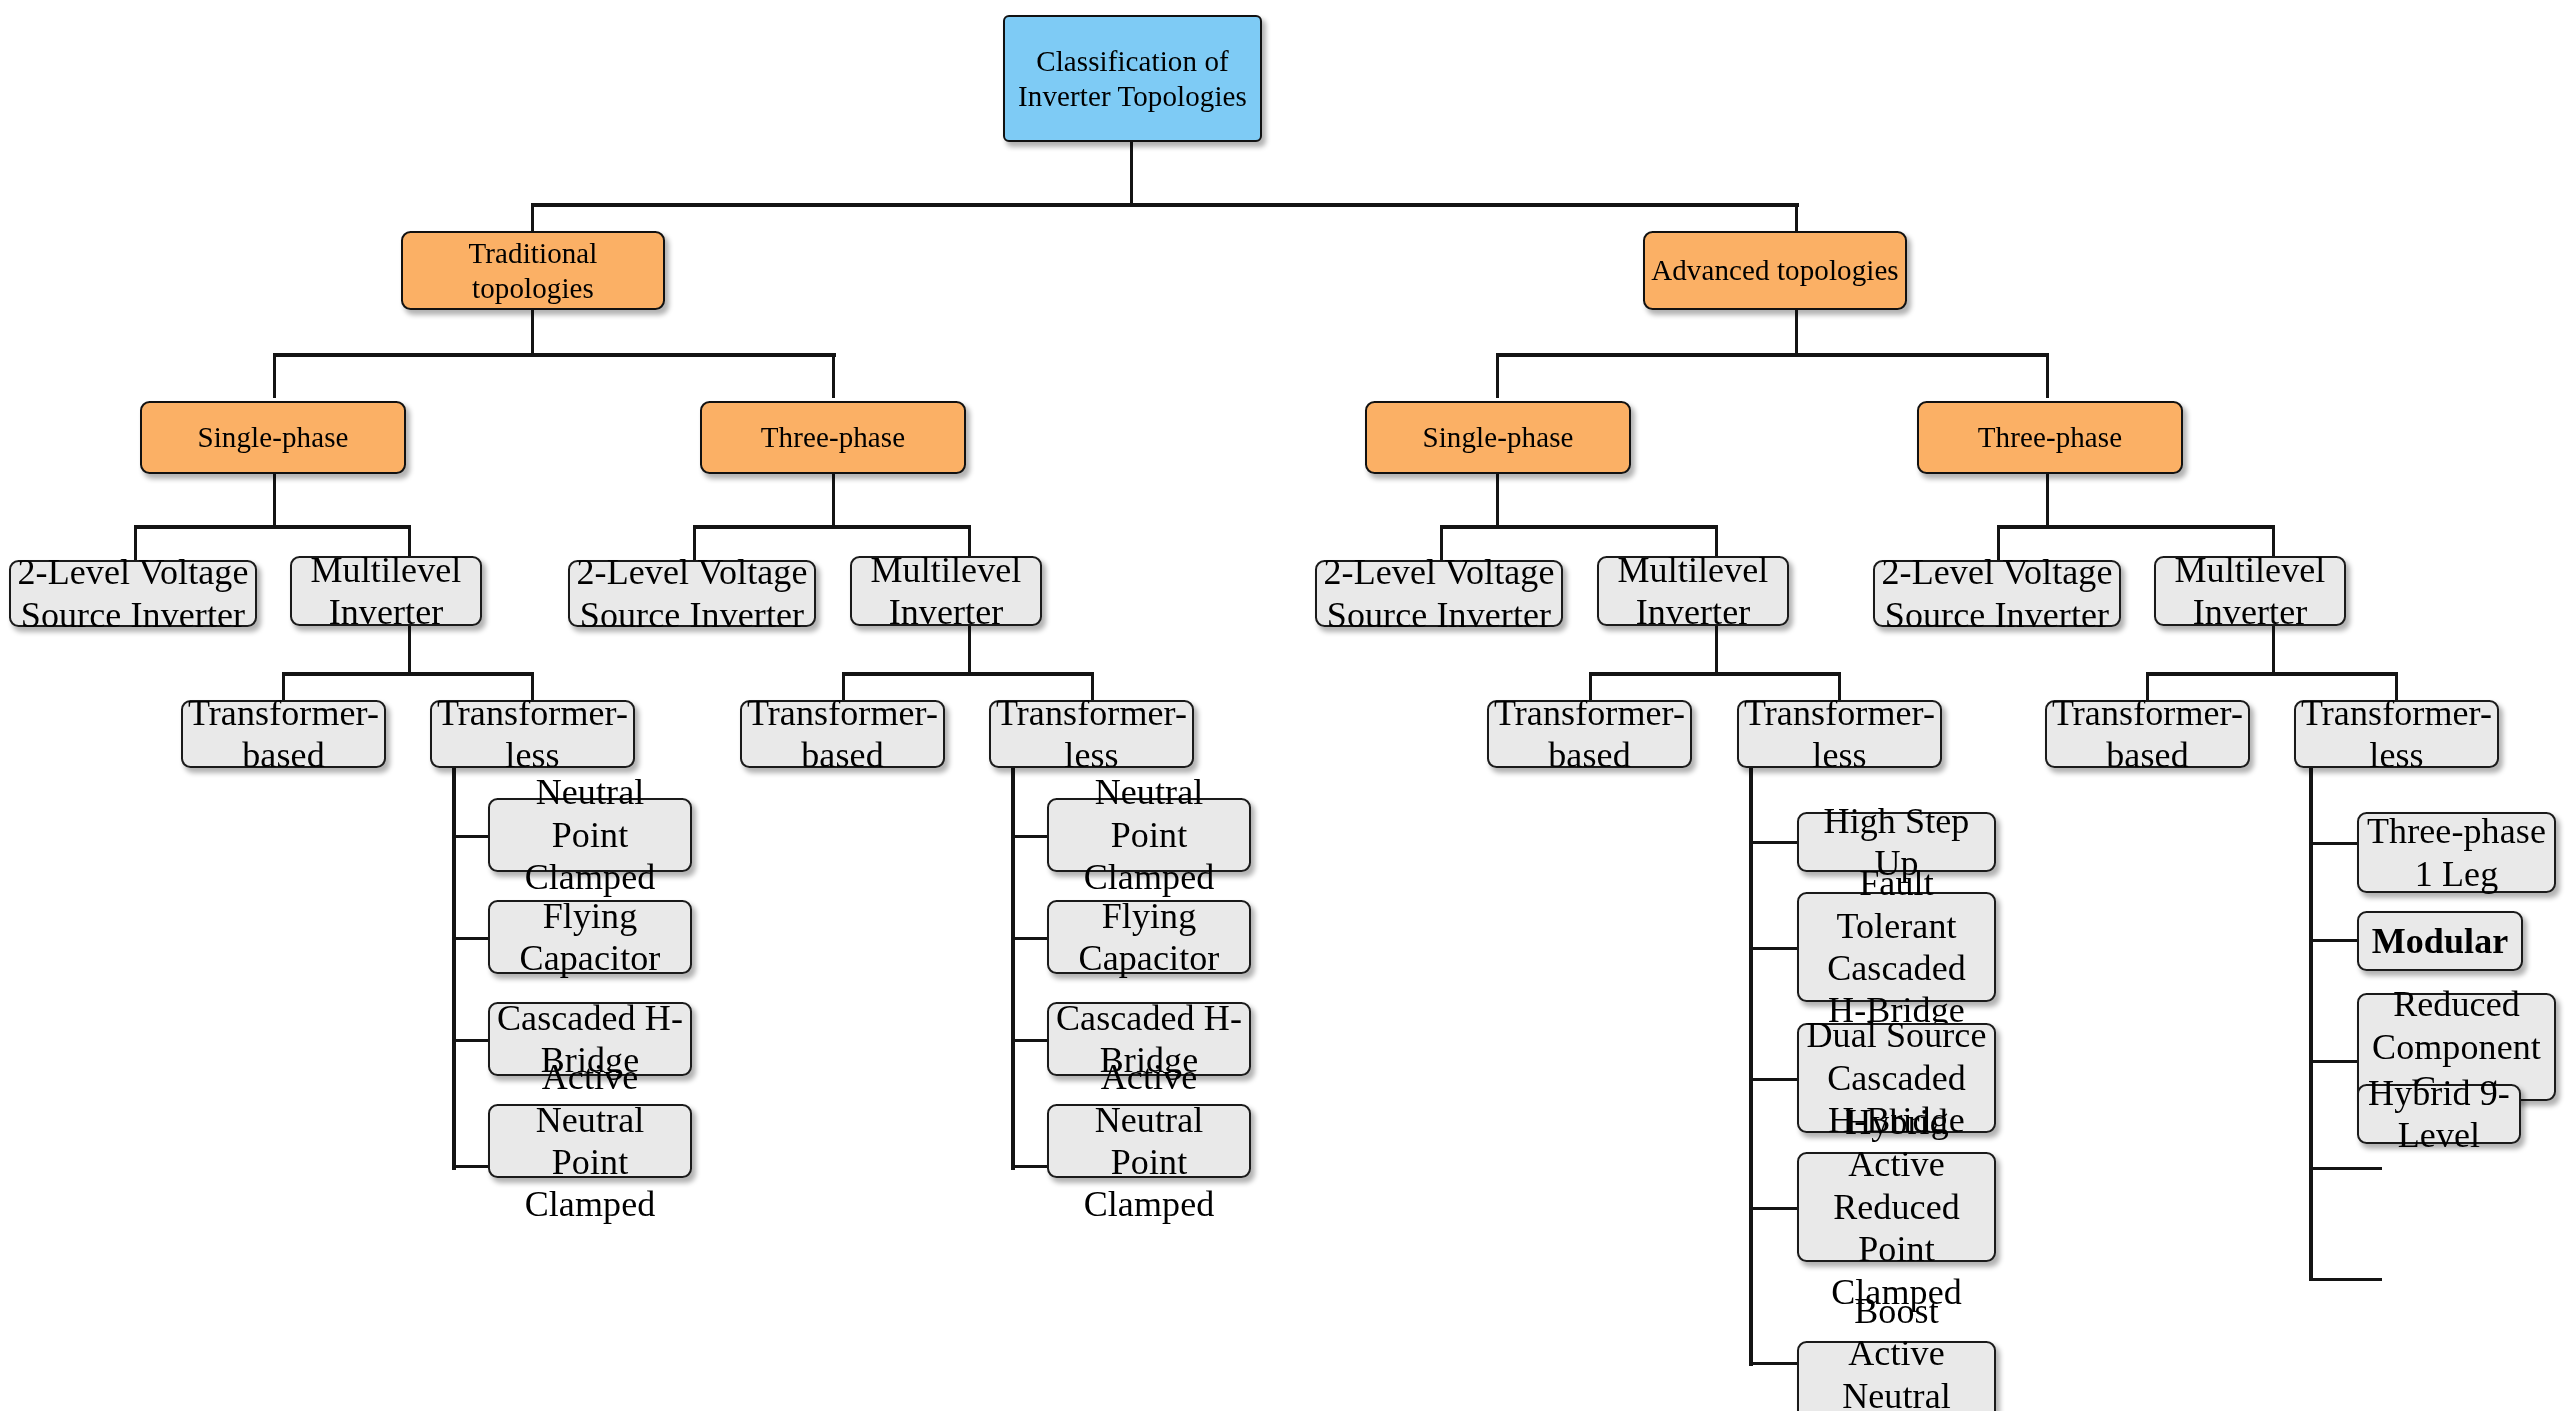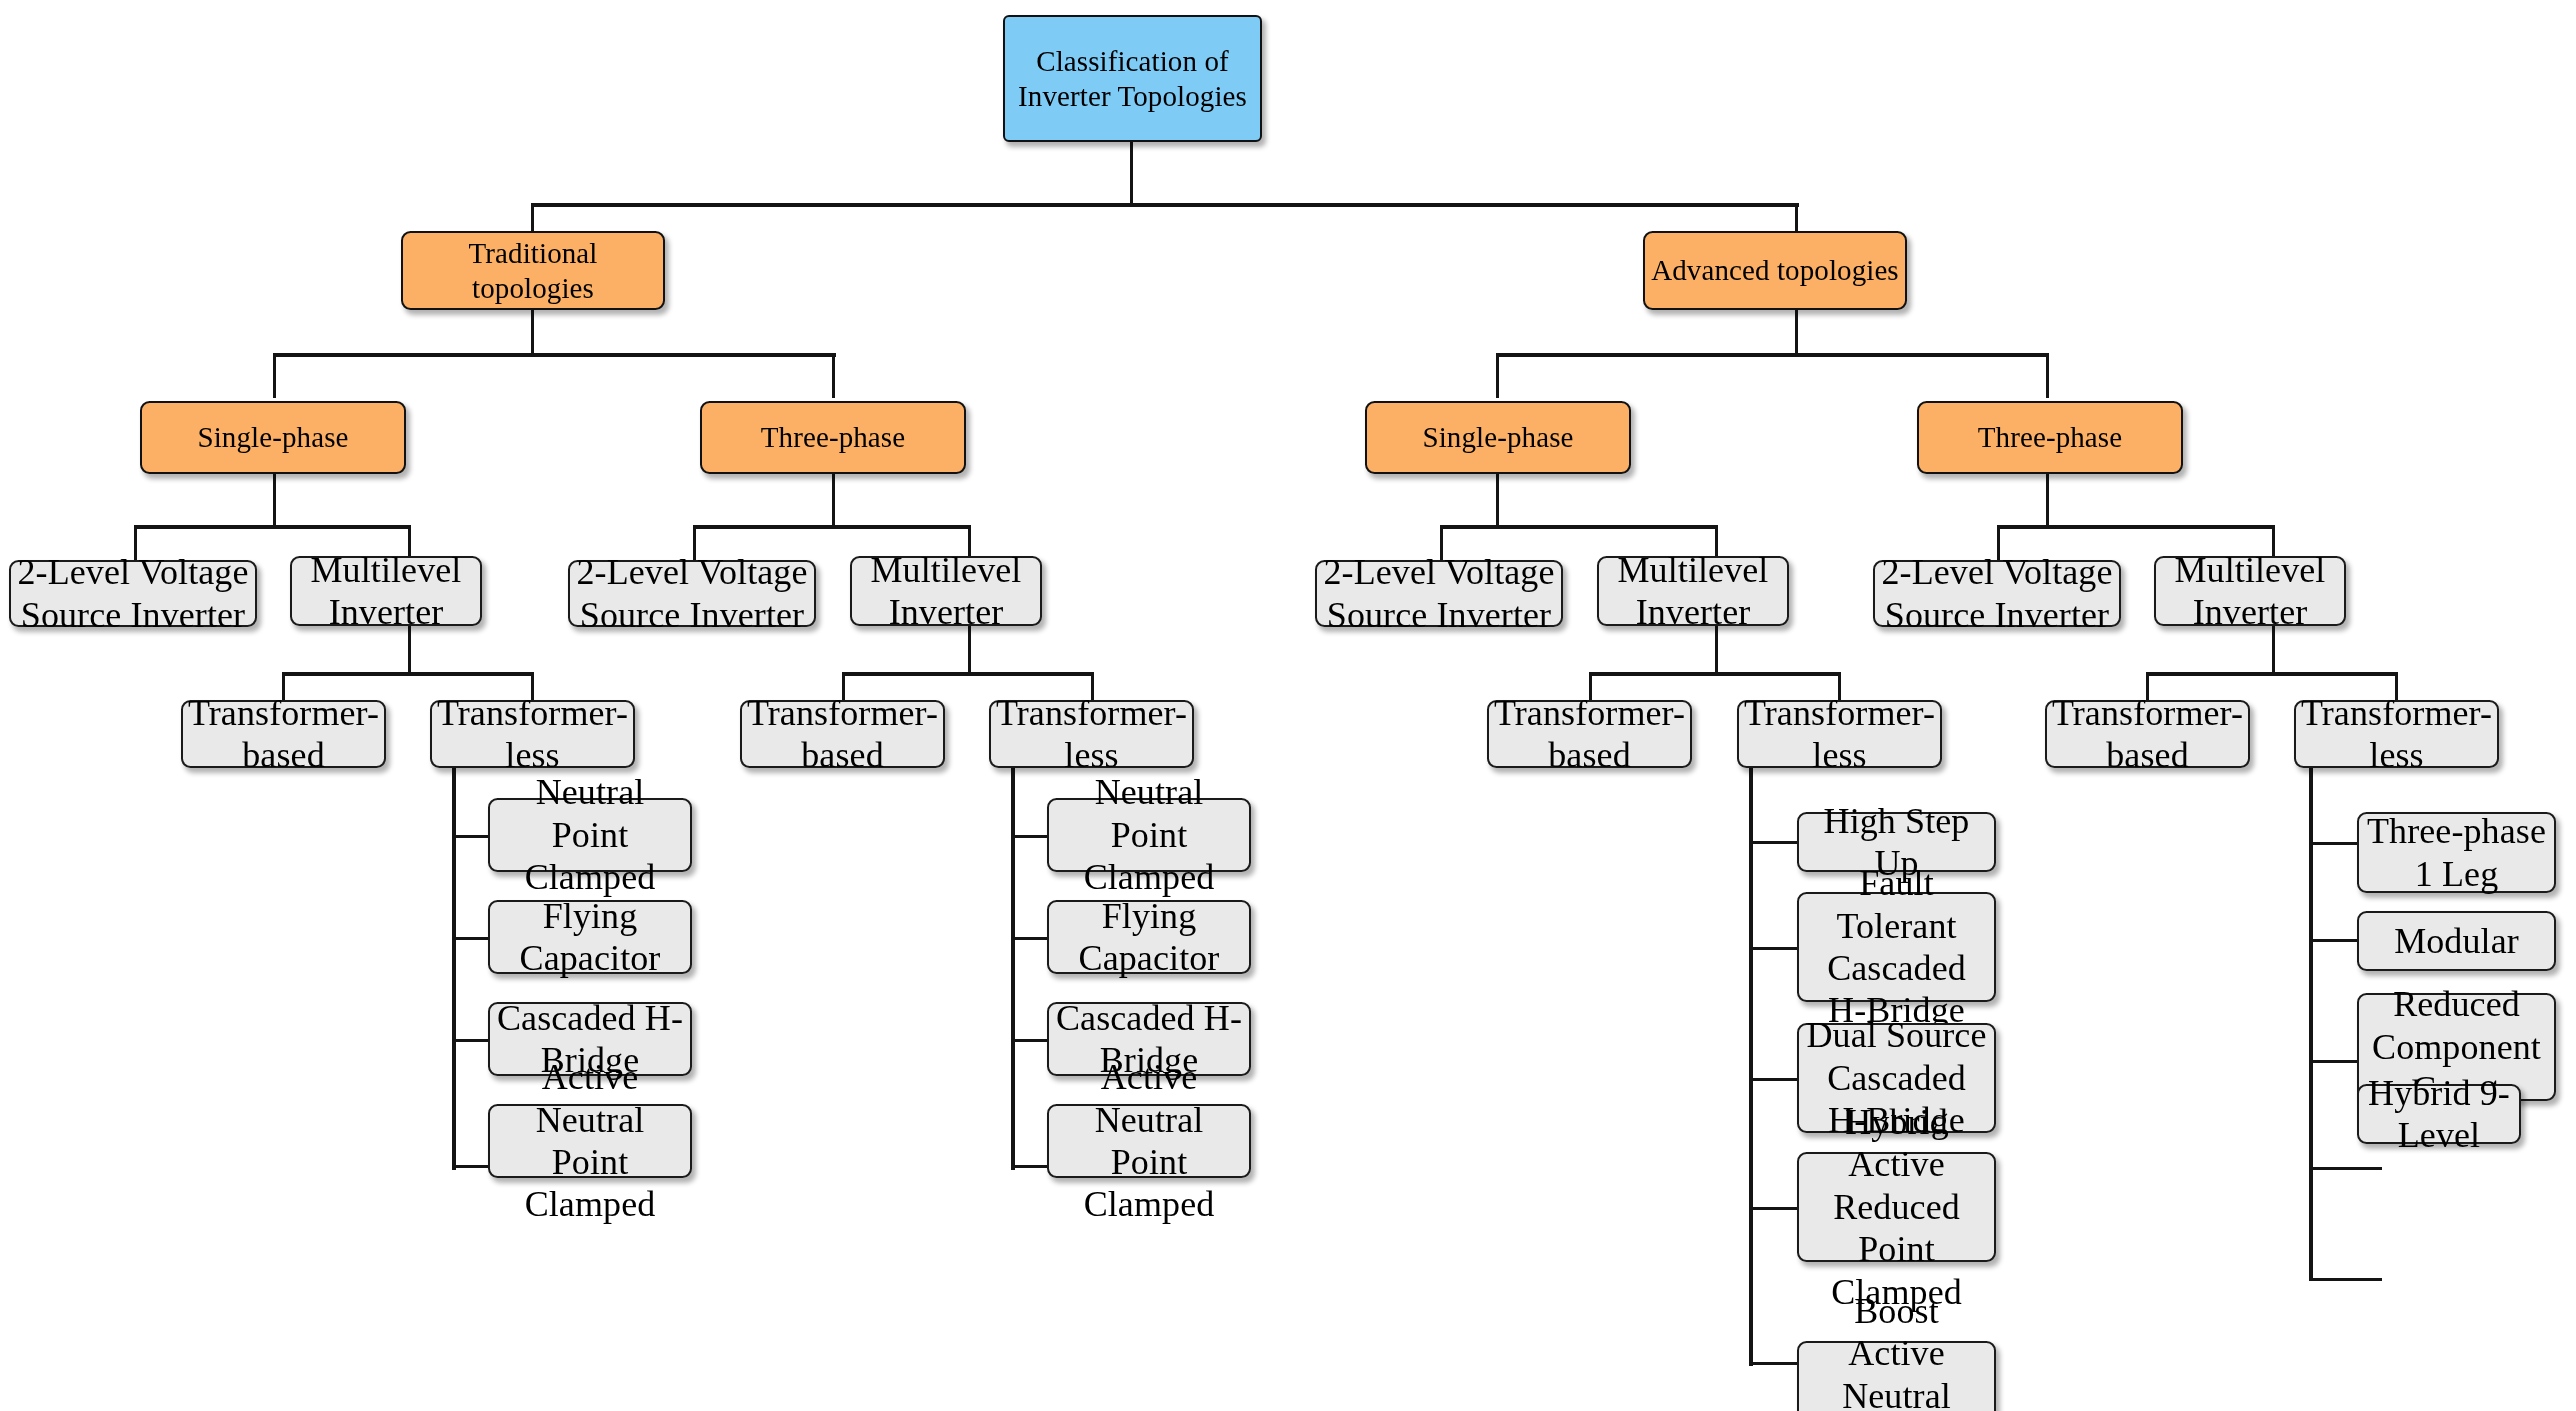--- a/index.html
+++ b/index.html
@@ -184,18 +184,18 @@
   <div class="node gray" style="left:1047px; top:1002px; width:204px; height:74px;">Cascaded H-Bridge</div>
   <div class="node gray" style="left:1047px; top:1104px; width:204px; height:74px;">Active Neutral Point Clamped</div>
 
   <div class="node gray" style="left:1797px; top:812px; width:199px; height:60px;">High Step Up</div>
   <div class="node gray" style="left:1797px; top:892px; width:199px; height:110px;">Fault Tolerant Cascaded H-Bridge</div>
   <div class="node gray" style="left:1797px; top:1023px; width:199px; height:110px;">Dual Source Cascaded H-Bridge</div>
   <div class="node gray" style="left:1797px; top:1152px; width:199px; height:110px;">Hybrid Active Reduced Point Clamped</div>
   <div class="node gray" style="left:1797px; top:1341px; width:199px; height:110px;">Boost Active Neutral Point Clamped</div>
 
   <div class="node gray" style="left:2357px; top:812px; width:199px; height:81px;">Three-phase 1 Leg</div>
-  <div class="node gray" style="left:2357px; top:911px; width:199px; height:60px;">Modular</div>
+  <div class="node gray" style="left:2357px; top:911px; width:166px; height:60px;font-weight:bold;">Modular</div>
   <div class="node gray" style="left:2357px; top:993px; width:199px; height:108px;">Reduced Component Count</div>
   <div class="node gray" style="left:2357px; top:1084px; width:164px; height:60px;">Hybrid 9-Level</div>
 
 </div>
 
 
 </body></html>

